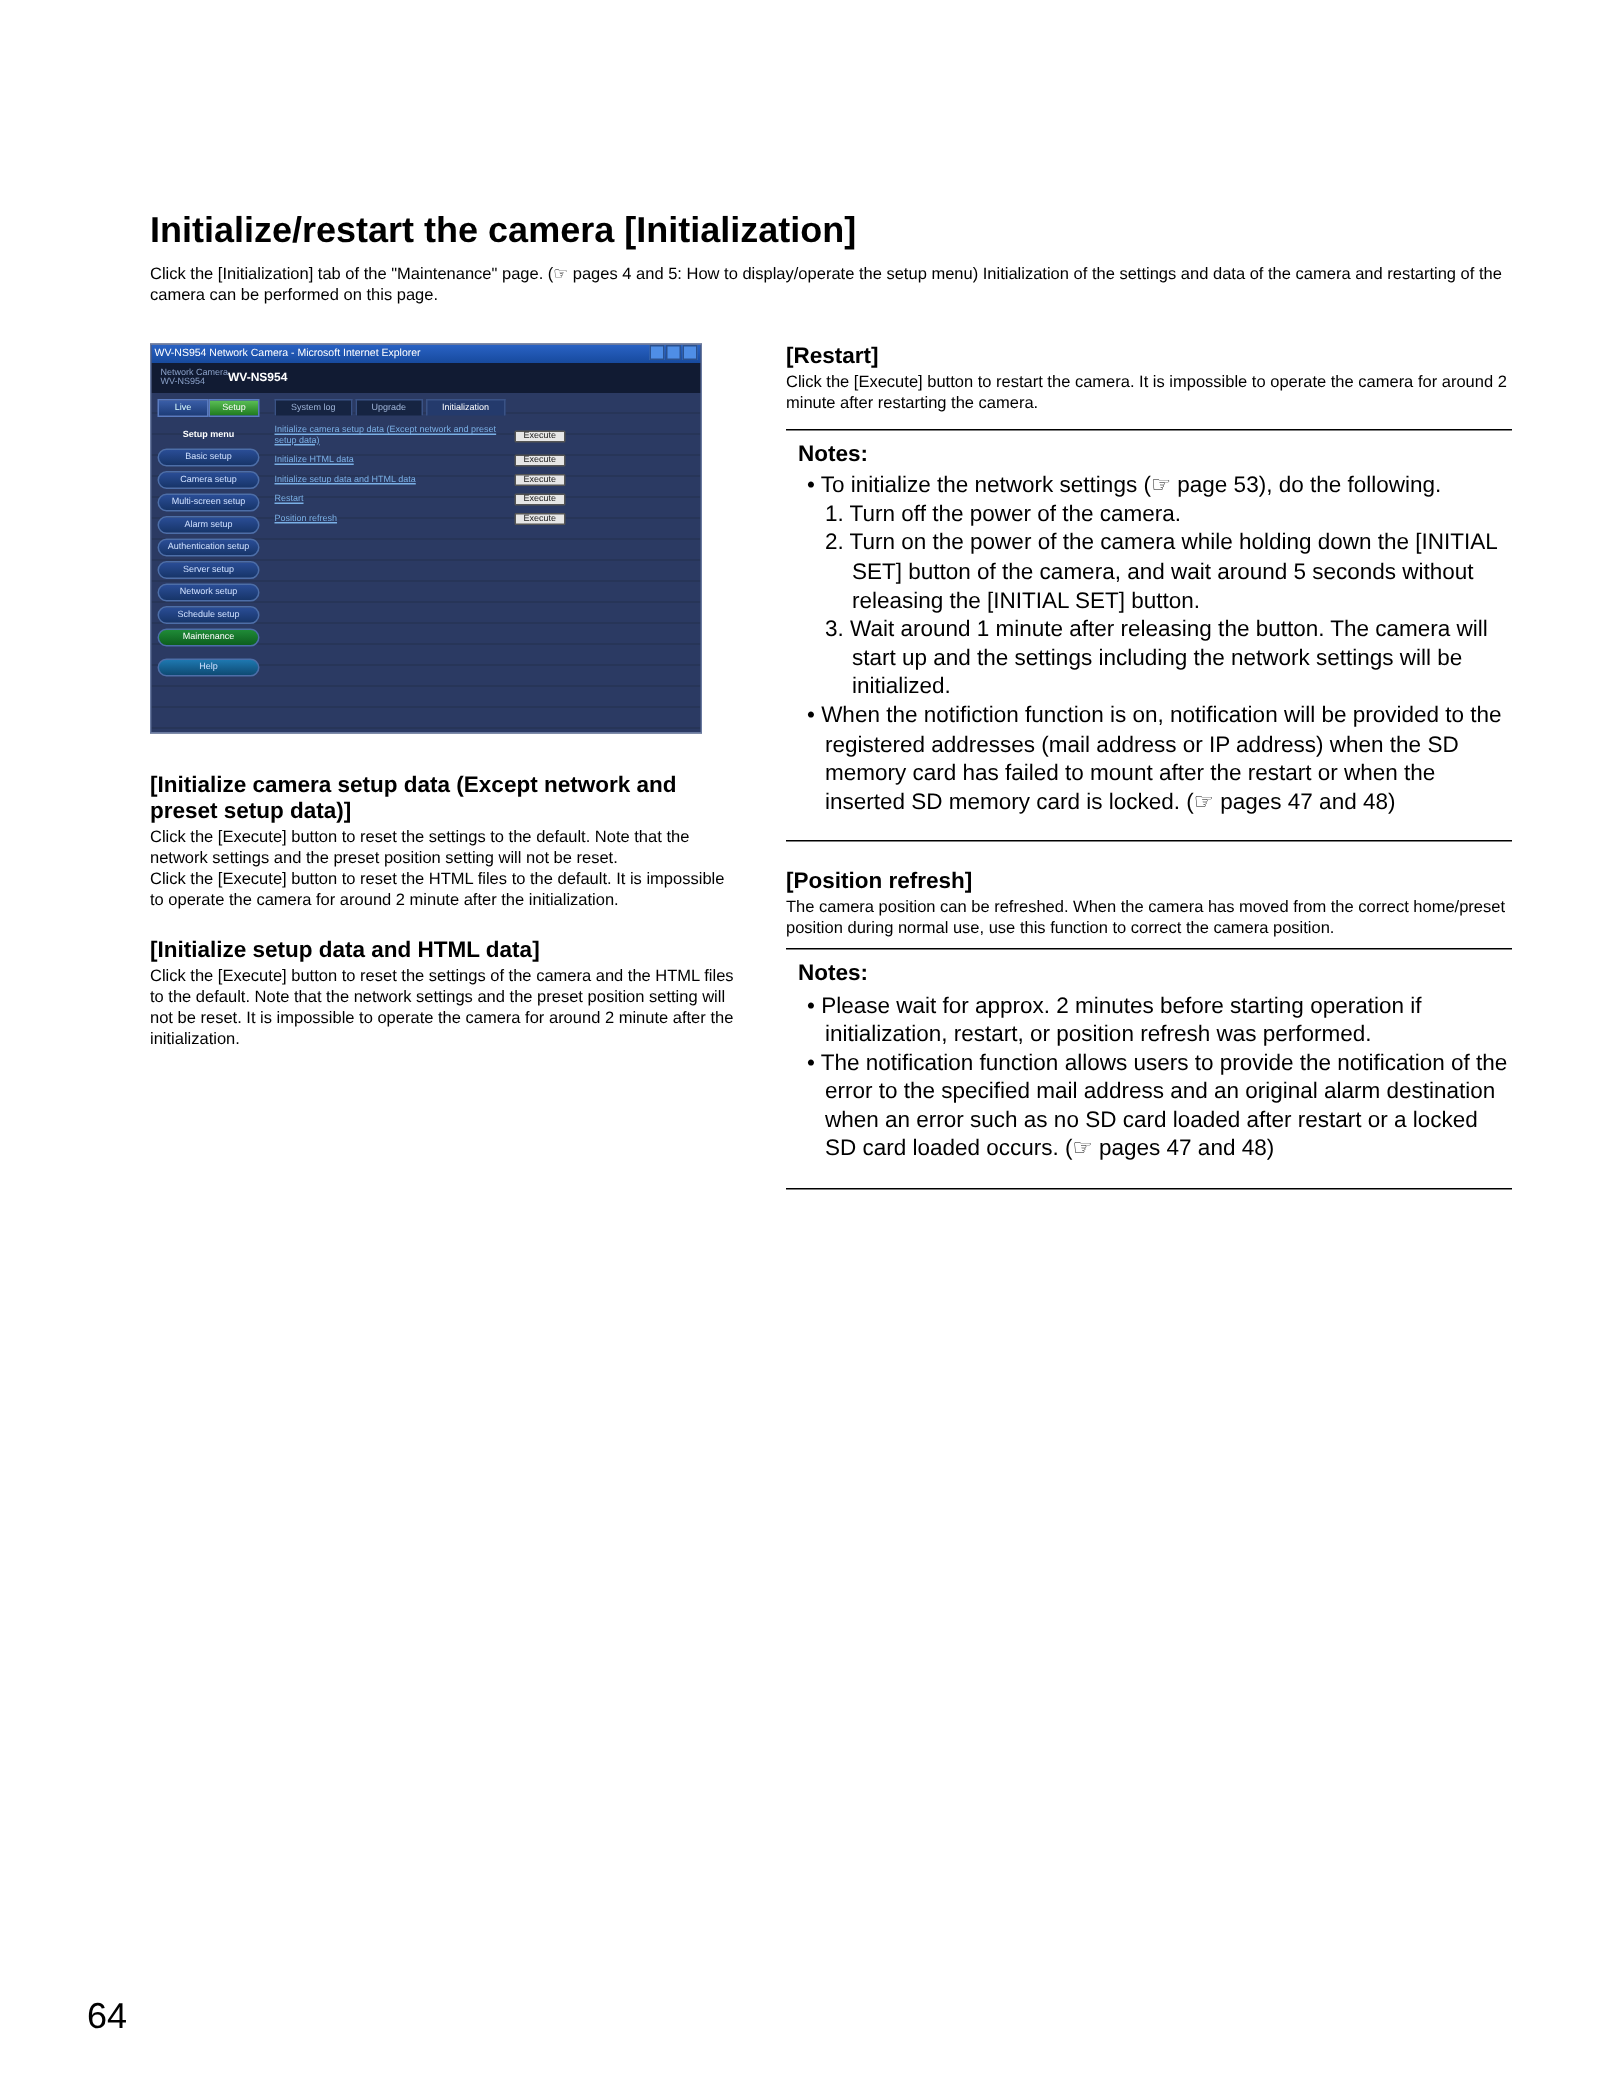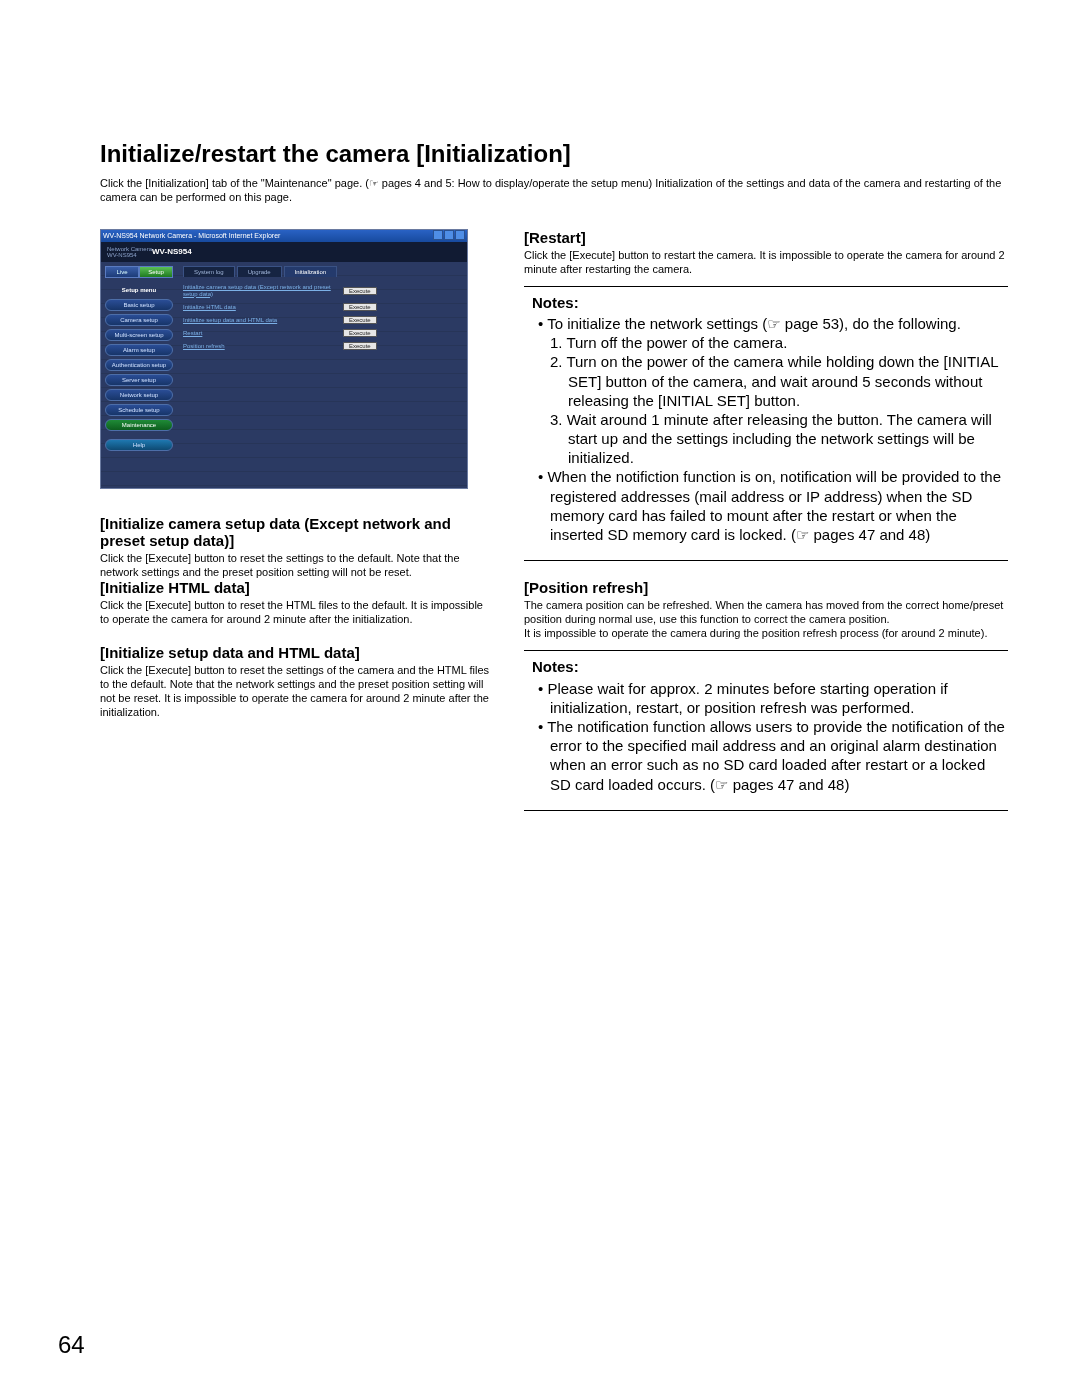--- a/index.html
+++ b/index.html
@@ -226,21 +226,20 @@
               <div class="ss-label">Position refresh</div>
               <span class="ss-btn">Execute</span>
             </div>
           </div>
         </div>
       </div>
 
       <div class="sect-title">[Initialize camera setup data (Except network and preset setup data)]</div>
       <p class="body" style="margin-bottom:0">Click the [Execute] button to reset the settings to the default. Note that the network settings and the preset position setting will not be reset.</p>
 
-      <div class="sect-title">[Initialize HTML data]</div>
       <p class="body">Click the [Execute] button to reset the HTML files to the default. It is impossible to operate the camera for around 2 minute after the initialization.</p>
 
       <div class="sect-title">[Initialize setup data and HTML data]</div>
       <p class="body">Click the [Execute] button to reset the settings of the camera and the HTML files to the default. Note that the network settings and the preset position setting will not be reset. It is impossible to operate the camera for around 2 minute after the initialization.</p>
     </div>
 
     <div class="right-col">
       <div class="sect-title">[Restart]</div>
       <p class="body" style="margin-bottom:10px">Click the [Execute] button to restart the camera. It is impossible to operate the camera for around 2 minute after restarting the camera.</p>
 
@@ -248,21 +247,20 @@
         <div class="notes-head">Notes:</div>
         <p class="bul">To initialize the network settings (☞ page 53), do the following.</p>
         <p class="num">1.  Turn off the power of the camera.</p>
         <p class="num">2.  Turn on the power of the camera while holding down the [INITIAL SET] button of the camera, and wait around 5 seconds without releasing the [INITIAL SET] button.</p>
         <p class="num">3.  Wait around 1 minute after releasing the button. The camera will start up and the settings including the network settings will be initialized.</p>
         <p class="bul">When the notifiction function is on, notification will be provided to the registered addresses (mail address or IP address) when the SD memory card has failed to mount after the restart or when the inserted SD memory card is locked. (☞ pages 47 and 48)</p>
       </div>
 
       <div class="sect-title">[Position refresh]</div>
       <p class="body" style="margin-bottom:0">The camera position can be refreshed. When the camera has moved from the correct home/preset position during normal use, use this function to correct the camera position.</p>
-      <p class="body" style="margin-bottom:10px">It is impossible to operate the camera during the position refresh process (for around 2 minute).</p>
 
       <div class="notes-box">
         <div class="notes-head">Notes:</div>
         <p class="bul">Please wait for approx. 2 minutes before starting operation if initialization, restart, or position refresh was performed.</p>
         <p class="bul">The notification function allows users to provide the notification of the error to the specified mail address and an original alarm destination when an error such as no SD card loaded after restart or a locked SD card loaded occurs. (☞ pages 47 and 48)</p>
       </div>
     </div>
   </div>
 
   <div class="page-num">64</div>

